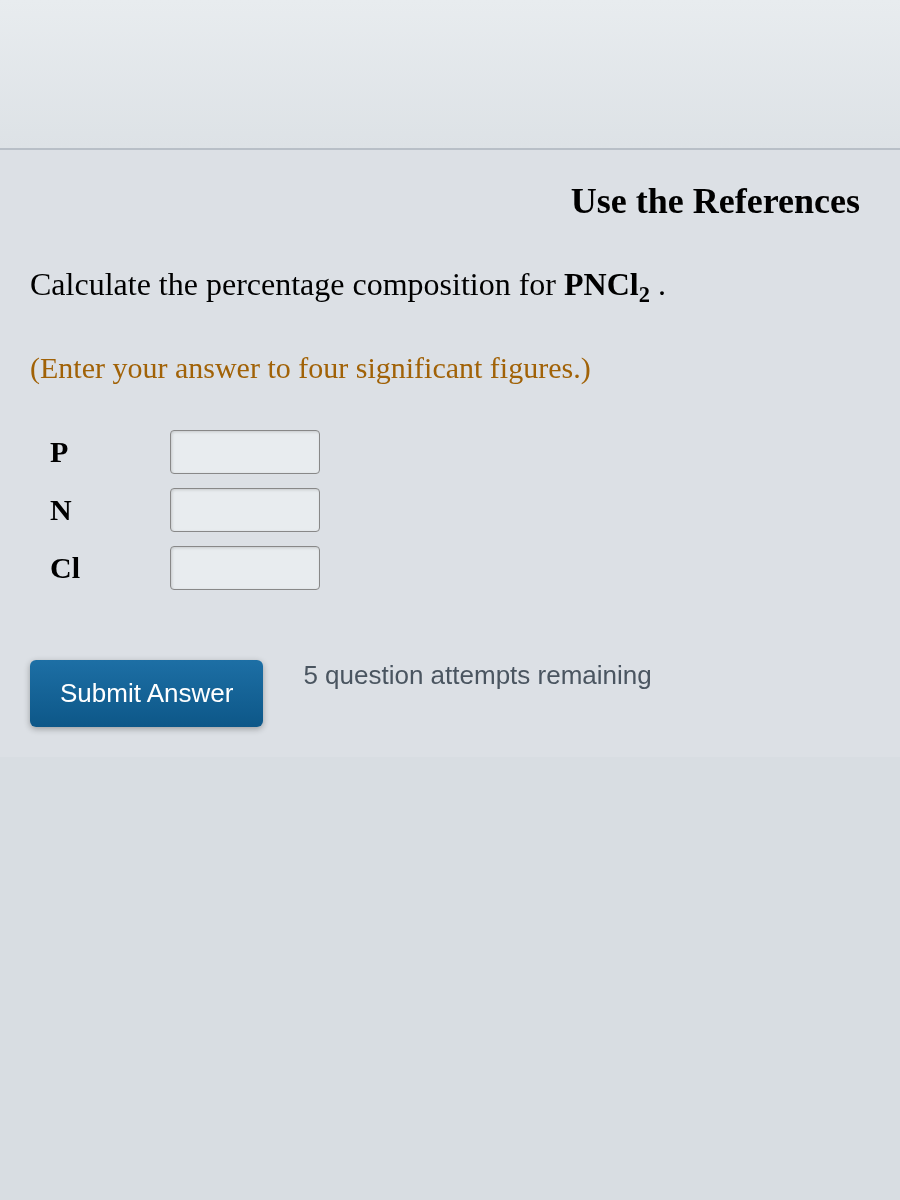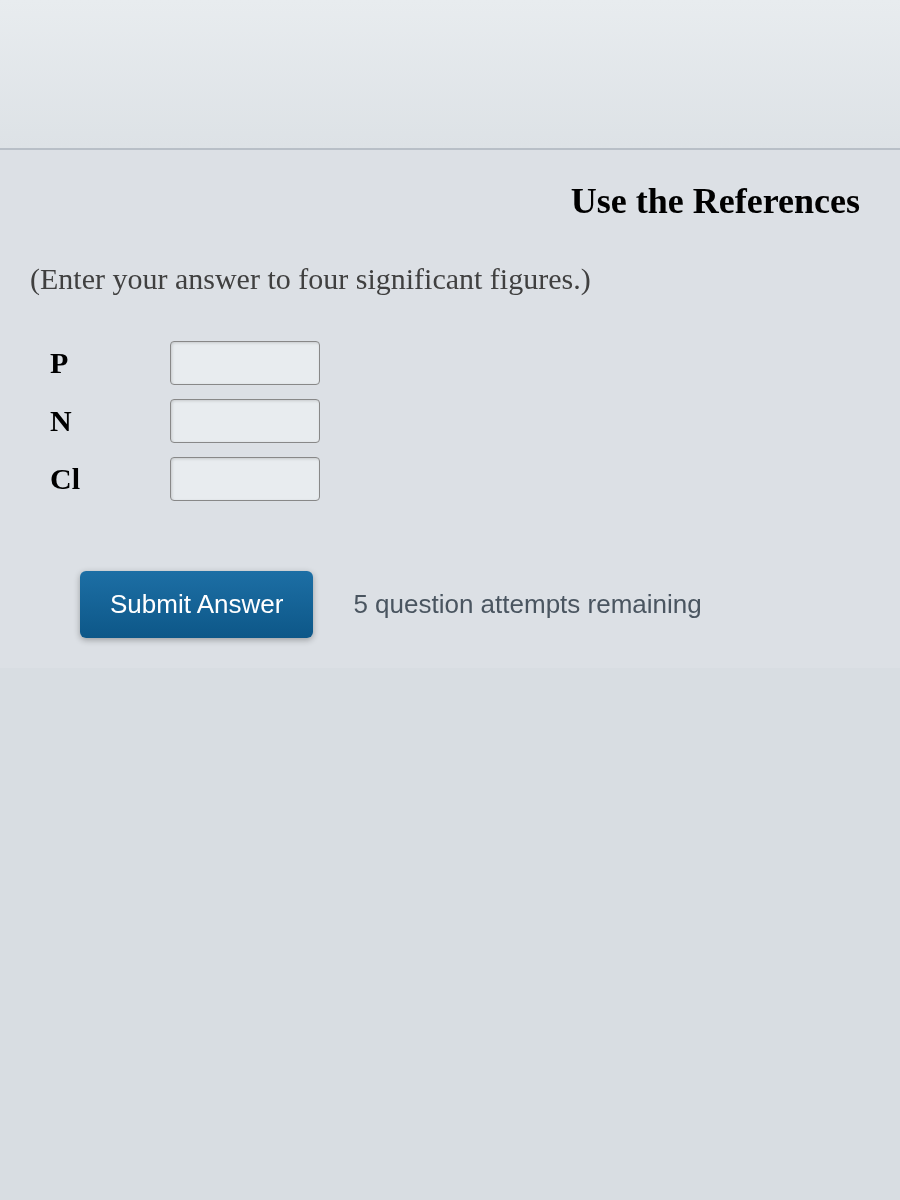--- a/index.html
+++ b/index.html
@@ -39,21 +39,21 @@
     }
     .formula {
       font-weight: bold;
     }
     .formula sub {
       font-size: 0.7em;
       vertical-align: sub;
     }
     .instruction {
       font-size: 30px;
-      color: #404040;
+      color: #a16207;
       margin-bottom: 45px;
     }
     .table-section {
       margin-left: 20px;
     }
     .table-headers {
       display: flex;
       gap: 8px;
       margin-bottom: 12px;
     }
@@ -84,23 +84,22 @@
       height: 44px;
       border: 1px solid #888;
       border-radius: 4px;
       background: #e8ecef;
       font-size: 22px;
       padding: 4px 8px;
       box-shadow: inset 1px 1px 3px rgba(0,0,0,0.15);
     }
     .submit-row {
       display: flex;
-      align-items: center;
+      align-items: flex-start;
       margin-top: 70px;
-      margin-left: 50px;
       gap: 40px;
     }
     .submit-btn {
       background: linear-gradient(180deg, #1d6fa5 0%, #0d5788 100%);
       color: #fff;
       font-family: Arial, sans-serif;
       font-size: 26px;
       padding: 18px 30px;
       border: none;
       border-radius: 6px;
@@ -115,20 +114,24 @@
   </style>
 </head>
 <body>
 
 <div class="top-bar"></div>
 
 <div class="content">
 
   <div class="references-link">Use the References</div>
 
+  <div class="question-text">
+    <span>Calculate the percentage composition for </span>
+    <span class="formula"><span>PNCl</span><sub>2</sub></span><span> .</span>
+  </div>
 
   <div class="instruction">(Enter your answer to four significant figures.)</div>
 
   <div class="table-section">
 
     <div class="element-row">
       <div class="element-label">P</div>
       <input type="text" class="element-input" value="" style="">
     </div>
 

